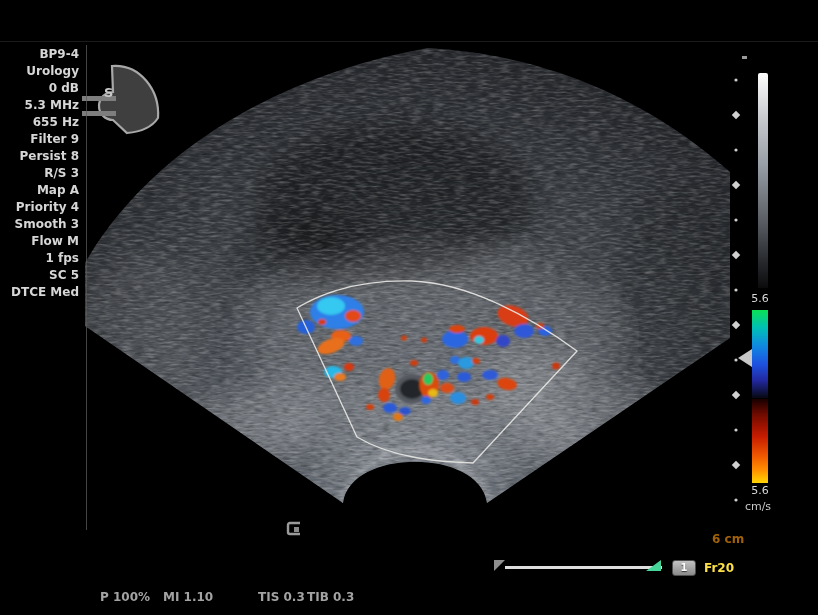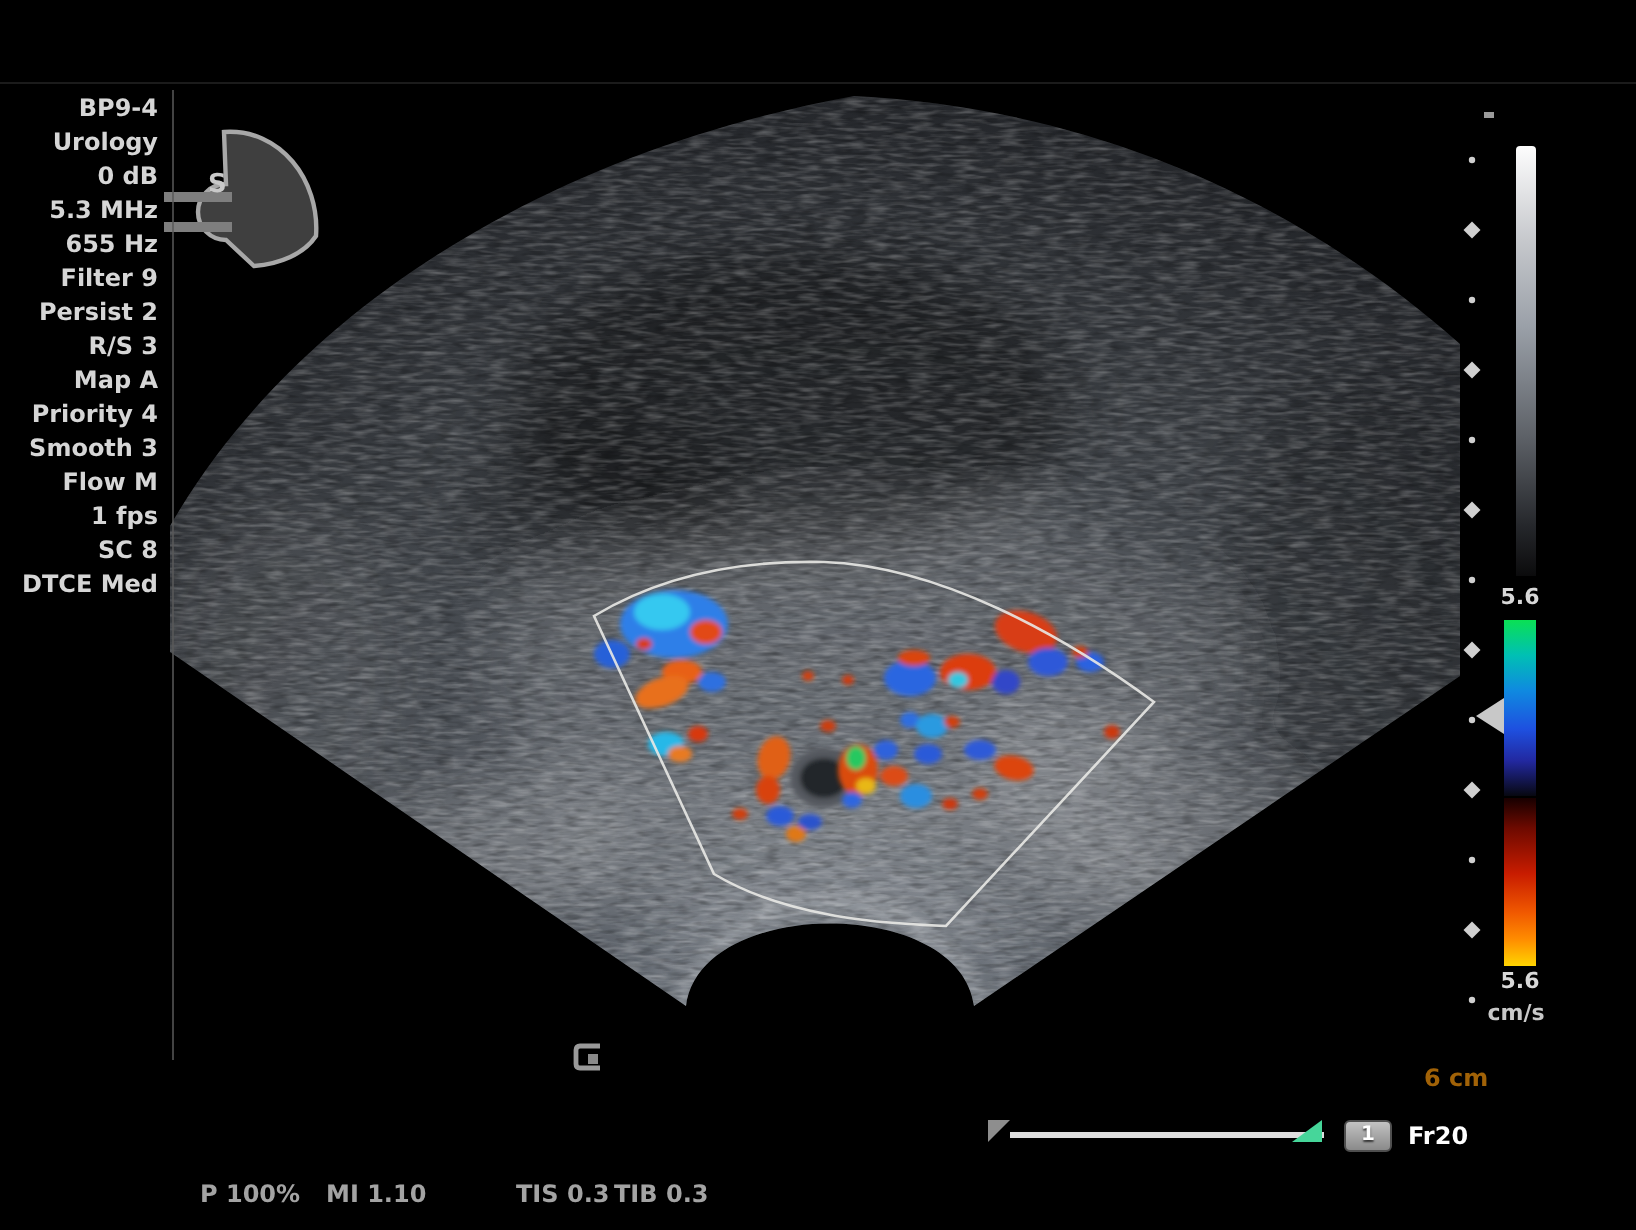--- a/index.html
+++ b/index.html
@@ -7,37 +7,37 @@
           font-family:"DejaVu Sans","Liberation Sans",sans-serif;}
   .scan-svg{position:absolute;left:0;top:0;width:818px;height:615px;}
   .topline{position:absolute;left:0;top:41px;width:818px;height:1px;background:#262626;opacity:.7;}
   .vline{position:absolute;left:86px;top:45px;width:1px;height:485px;background:#5a5a5a;opacity:.75;}
   .sidebar{position:absolute;left:0;top:46px;width:82px;text-align:right;}
   .sidebar span{display:block;line-height:17px;font-size:12px;font-weight:bold;color:#d6d6d6;
                 padding-right:3px;white-space:nowrap;text-align:right;}
   .probe-s{position:absolute;left:104px;top:85px;font-size:13px;font-weight:bold;color:#c9c9c9;}
   .gray-bar{position:absolute;left:758px;top:73px;width:10px;height:215px;border-radius:2px 2px 0 0;
             background:linear-gradient(#fdfdfd 0%,#c6c8cc 22%,#9aa0a8 42%,#5c6066 68%,#26282c 88%,#0b0b0c 100%);}
-  .cbar-label{position:absolute;width:40px;text-align:center;font-size:11px;font-weight:bold;color:#d8d8d8;}
+  .cbar-label{position:absolute;width:40px;text-align:center;font-size:11px;font-weight:normal;color:#d8d8d8;}
   .cbar-top{position:absolute;left:752px;top:310px;width:16px;height:88px;
             background:linear-gradient(#0ae054 0%,#00c0b4 20%,#0f8ae0 40%,#1e50e0 62%,#2228a0 80%,#070810 100%);}
   .cbar-bot{position:absolute;left:752px;top:399px;width:16px;height:84px;
             background:linear-gradient(#170000 0%,#6e0a00 18%,#c81c00 45%,#f05800 68%,#ff8c00 84%,#ffd400 100%);}
   .focus-tri{position:absolute;left:738px;top:349px;width:0;height:0;
              border-top:9px solid transparent;border-bottom:9px solid transparent;border-right:14px solid #c8c8c8;}
   .depth-label{position:absolute;left:712px;top:532px;width:60px;font-size:12px;font-weight:bold;color:#a16207;}
   .cine-track{position:absolute;left:505px;top:566px;width:157px;height:3px;background:#dedede;}
   .cine-tri-left{position:absolute;left:505px;top:560px;width:0;height:0;
              border-top:11px solid transparent;border-left:11px solid #8e8e8e;transform:rotate(90deg);transform-origin:top left;}
   .cine-tri-right{position:absolute;left:646px;top:560px;width:0;height:0;
              border-top:11px solid transparent;border-right:15px solid #46d69a;transform:scaleY(1);}
   .frame-badge{position:absolute;left:672px;top:560px;width:22px;height:14px;border-radius:3px;
              background:linear-gradient(#c2c2c2,#8a8a8a);border:1px solid #4e4e4e;color:#fff;
              font-size:10px;font-weight:bold;text-align:center;line-height:14px;text-shadow:0 1px 1px #333;}
-  .framerate{position:absolute;left:704px;top:561px;font-size:12px;font-weight:bold;color:#ffffff;}
+  .framerate{position:absolute;left:704px;top:561px;font-size:12px;font-weight:bold;color:#fde047;}
   .status-bar span{position:absolute;top:590px;font-size:12px;font-weight:bold;color:#a3a3a3;white-space:nowrap;}
   .orient-glyph{position:absolute;left:285px;top:520px;}
 </style>
 </head>
 <body>
 
 <div class="screen">
 
   <svg class="scan-svg" viewBox="0 0 818 615">
     <defs>
@@ -189,28 +189,28 @@
   <div class="topline"></div>
   <div class="vline"></div>
 
   <div class="sidebar">
     <span>BP9-4</span>
     <span>Urology</span>
     <span>0 dB</span>
     <span>5.3 MHz</span>
     <span>655 Hz</span>
     <span>Filter 9</span>
-    <span>Persist 2</span>
+    <span>Persist 8</span>
     <span>R/S 3</span>
     <span>Map A</span>
     <span>Priority 4</span>
     <span>Smooth 3</span>
     <span>Flow M</span>
     <span>1 fps</span>
-    <span>SC 8</span>
+    <span>SC 5</span>
     <span>DTCE Med</span>
   </div>
 
   <div class="probe-s">S</div>
 
   <div class="gray-bar"></div>
 
   <div class="cbar-label" style="left:740px;top:292px;">5.6</div>
   <div class="cbar-top"></div>
   <div class="cbar-bot"></div>

